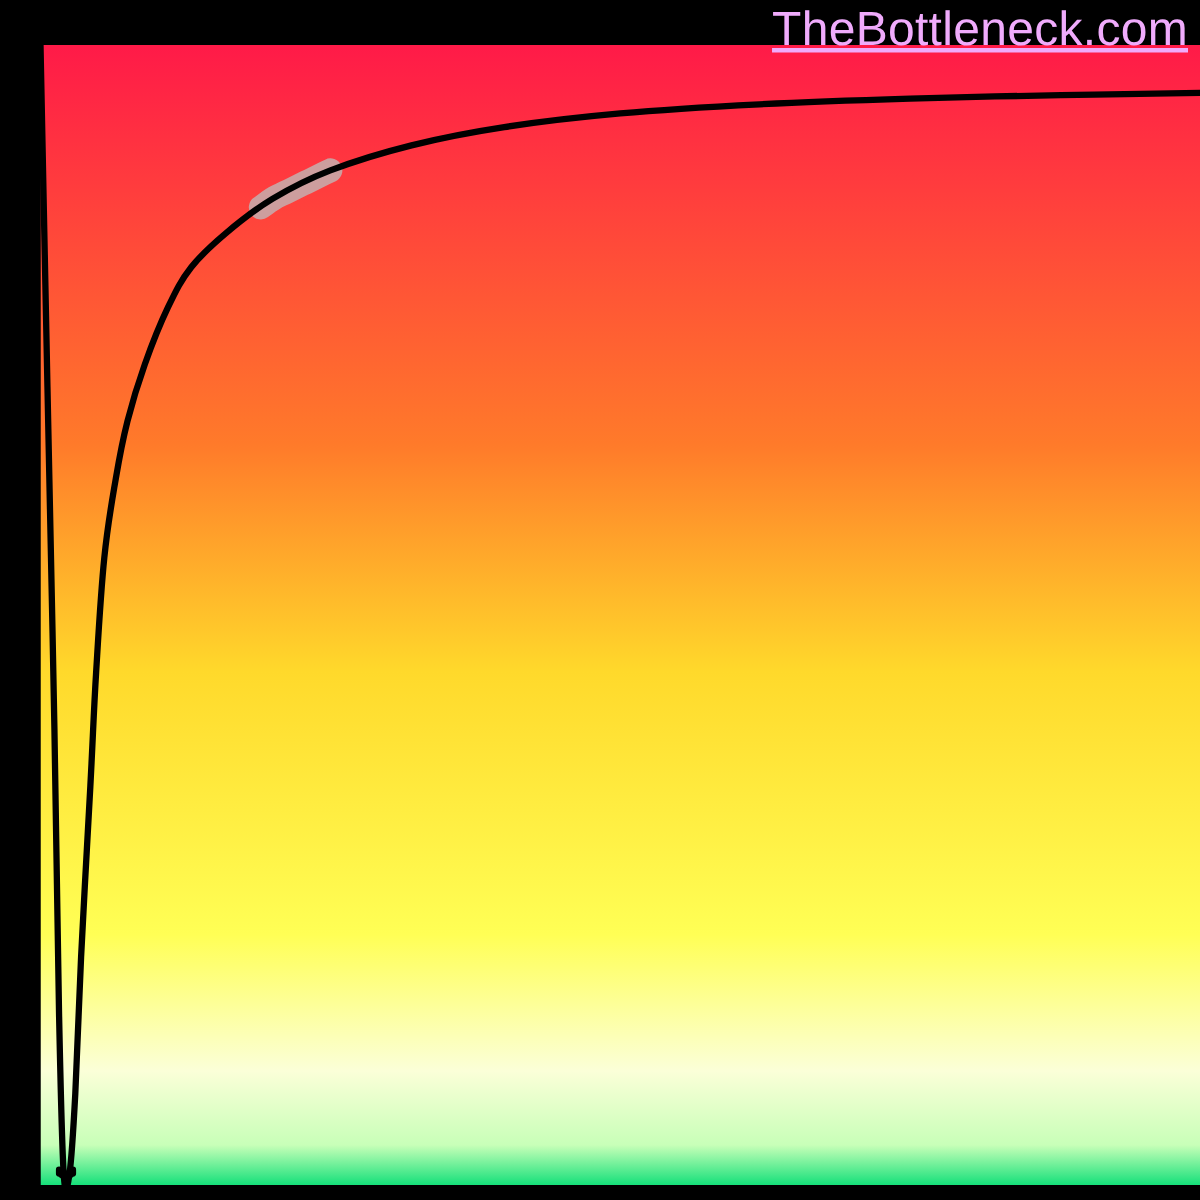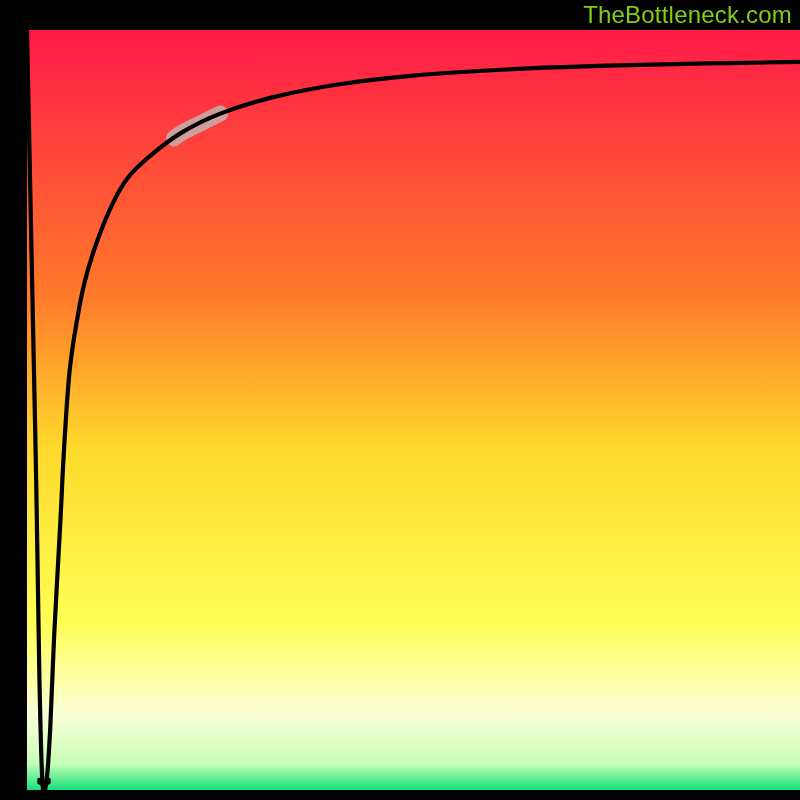--- a/index.html
+++ b/index.html
@@ -13,26 +13,27 @@
   }
   .wrap {
     position: relative;
     width: 800px;
     height: 800px;
   }
   .watermark {
     position: absolute;
     top: 1px;
     right: 8px;
-    font-size: 24px;
+    font-size: 32px;
     font-weight: 400;
-    color: #84cc16;
+    color: #f0abfc;
     letter-spacing: 0.2px;
     z-index: 5;
     user-select: none;
+    text-decoration: underline;
   }
   svg {
     display: block;
   }
 </style>
 </head>
 <body>
 
 <div class="wrap">
   <div class="watermark">TheBottleneck.com</div>

